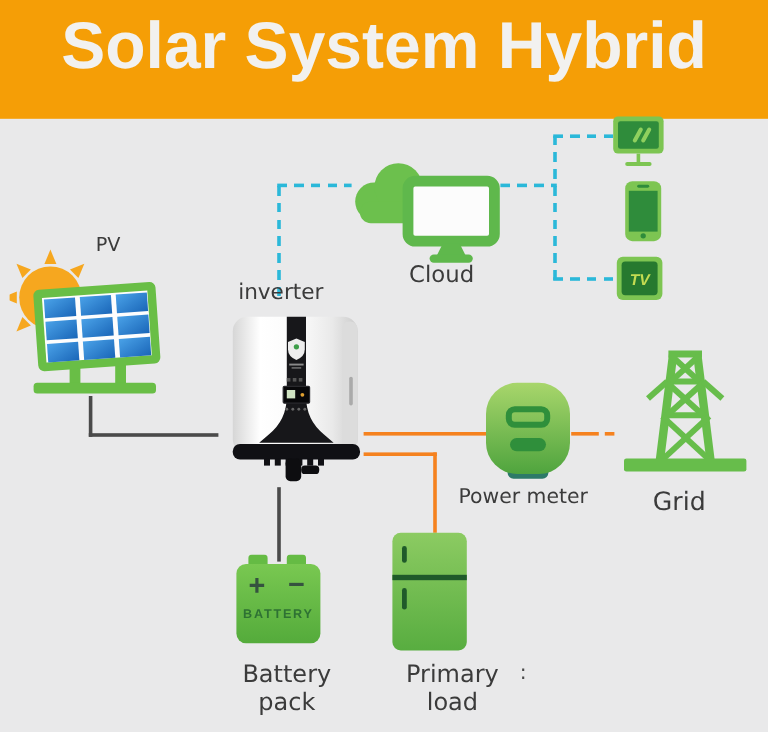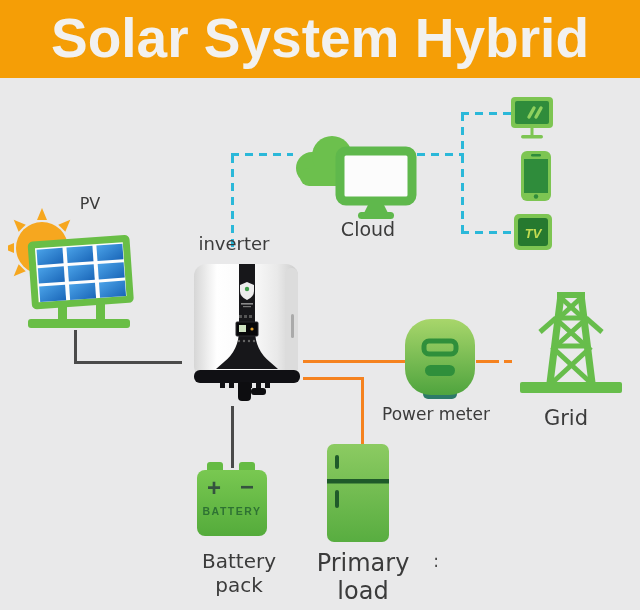--- a/index.html
+++ b/index.html
@@ -2,34 +2,34 @@
 <html><head>
 <meta charset="utf-8">
 <style>
   html,body { margin:0; padding:0; }
   .stage {
     position:relative; width:640px; height:610px;
     background:#E9E9EA; overflow:hidden;
     font-family:"DejaVu Sans","Liberation Sans",sans-serif;
   }
   .header {
-    position:absolute; top:0; left:0; width:640px; height:78px;
+    position:absolute; top:0; left:0; width:640px; height:99px;
     background:#F59E06; color:#F2F1EF;
     font-family:"Liberation Sans","DejaVu Sans",sans-serif;
     font-weight:bold; font-size:55px; line-height:76px; text-align:center;
     white-space:nowrap;
   }
   .lbl { position:absolute; color:#3B3B3B; text-align:center; }
   .lbl-pv        { left:60px;  top:194px; width:60px;  font-size:16px; }
   .lbl-inverter  { left:174px; top:233px; width:120px; font-size:18px; }
   .lbl-cloud     { left:300px; top:218px; width:136px; font-size:19px; line-height:23px; }
   .lbl-pm        { left:377px; top:404px; width:118px; font-size:17px; }
   .lbl-grid      { left:526px; top:406px; width:80px;  font-size:21px; }
   .lbl-batt      { left:178px; top:549px; width:122px; font-size:20px; }
-  .lbl-load      { left:302px; top:549px; width:122px; font-size:24px; }
+  .lbl-load      { left:316px; top:549px; width:122px; font-size:20px; }
   .lbl-suffix    { left:428px; top:551px; width:16px;  font-size:17px; color:#4A4A4A; }
 
   .lh { position:absolute; height:3px; }
   .lv { position:absolute; width:3px; }
   .dark   { background:#4A4A4A; }
   .orange { background:#F5821F; }
   .tealh  { background:repeating-linear-gradient(90deg,#2BB8D9 0 8px,transparent 8px 14px); }
   .tealv  { background:repeating-linear-gradient(180deg,#2BB8D9 0 8px,transparent 8px 14px); }
 
   .icon { position:absolute; }

